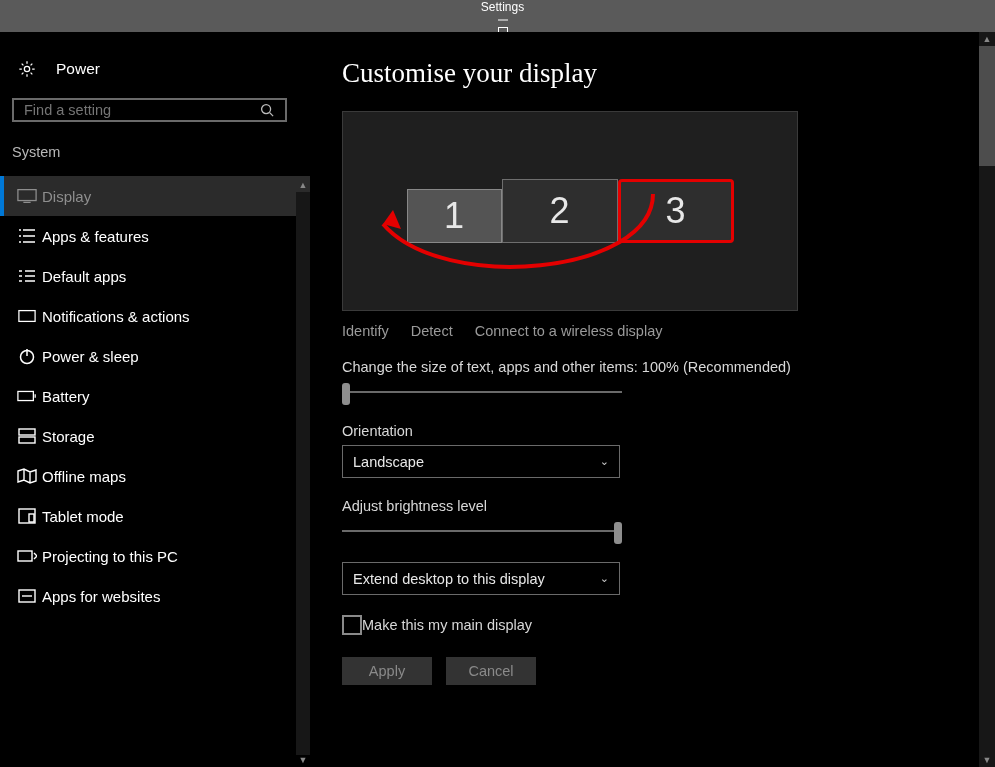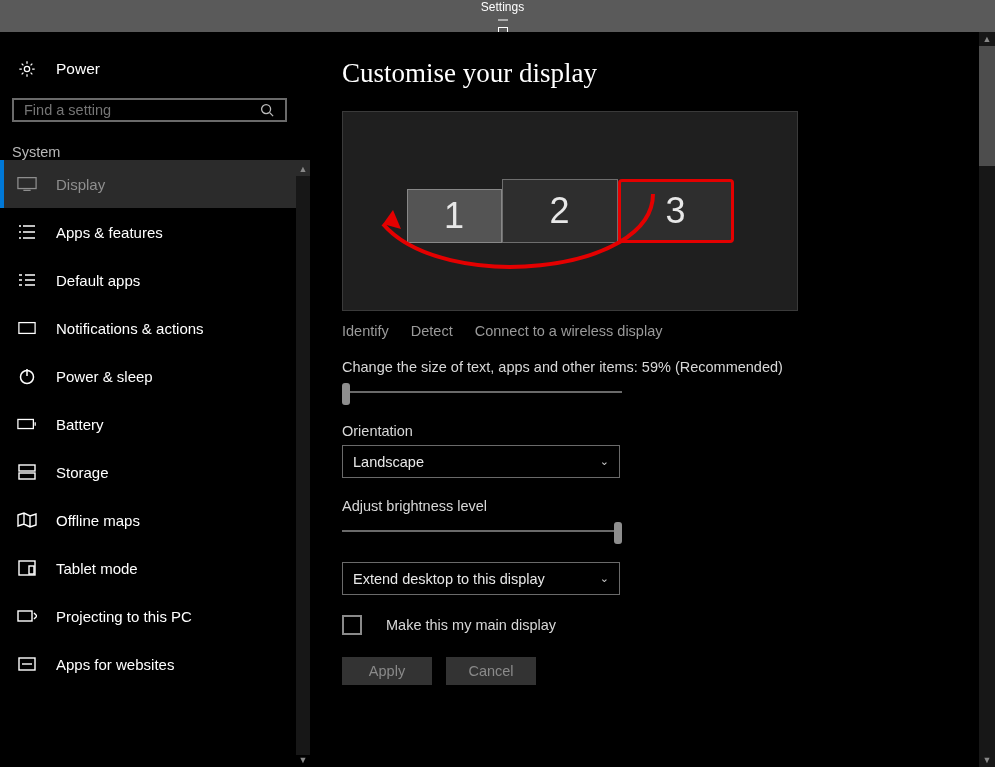--- a/index.html
+++ b/index.html
@@ -14,23 +14,23 @@
   .body { display:flex; height:calc(100% - 32px); background:#000; position:relative; }
 
   
   .sidebar { width:310px; background:#000; display:flex; flex-direction:column; padding-top:20px; position:relative; }
   .home { display:flex; align-items:center; gap:18px; padding:6px 10px 18px 16px; font-size:15.5px; }
   .home .ic { width:22px; height:22px; display:flex; align-items:center; justify-content:center; }
   .searchwrap { margin:0 12px 22px 12px; }
   .search { width:275px; height:24px; border:2px solid #6a6a6a; background:transparent; display:flex; align-items:center; padding:0 10px; }
   .search input { flex:1; background:transparent; border:none; outline:none; color:#ccc; font-size:14.5px; }
   .search .sicon { color:#ccc; }
-  .category { padding:0 16px 0 12px; font-size:14.5px; color:#b8b8b8; }
+  .category { padding:0 16px 16px 12px; font-size:14.5px; color:#b8b8b8; }
   .navlist { flex:1; overflow:hidden; position:relative; }
-  .navitem { display:flex; align-items:center; gap:18px; height:48px; padding-left:16px; font-size:15px; color:#fff; }
+  .navitem { display:flex; align-items:center; gap:4px; height:40px; padding-left:16px; font-size:15px; color:#fff; }
   .navitem .ic { width:22px; height:22px; display:flex; align-items:center; justify-content:center; color:#fff; }
   .navitem.active { background:#2b2b2b; color:#8e8e8e; position:relative; }
   .navitem.active::before { content:""; position:absolute; left:0; top:0; width:4px; height:100%; background:#0078d7; }
   .navitem.active .ic { color:#8e8e8e; }
 
   
   .paneScroll { position:absolute; right:0; top:0; width:14px; height:100%; background:transparent; }
   .paneScroll .track { position:absolute; right:0; top:16px; bottom:12px; width:14px; background:#171717; }
   .paneScroll .arrow { position:absolute; right:0; width:14px; height:14px; display:flex; align-items:center; justify-content:center; color:#888; font-size:9px; }
   .paneScroll .arrow.top{ top:2px;} .paneScroll .arrow.bot{ bottom:0;}
@@ -55,21 +55,21 @@
   
   .slider { position:relative; width:280px; height:22px; }
   .slider .track{ position:absolute; top:10px; left:0; right:0; height:2px; background:#6a6a6a;}
   .slider .thumb{ position:absolute; top:2px; width:8px; height:22px; background:#8e8e8e; border-radius:3px;}
 
   
   .dropdown { width:278px; height:33px; border:1px solid #6a6a6a; background:transparent; display:flex; align-items:center; padding:0 10px; justify-content:space-between; color:#e8e8e8; }
   .dropdown .chev { font-size:11px; color:#ccc; }
 
   
-  .checkrow { display:flex; align-items:center; gap:24px; margin:4px 0 22px 0;}
+  .checkrow { display:flex; align-items:center; gap:0; margin:4px 0 22px 0;}
   .checkbox { width:20px; height:20px; border:2px solid #8a8a8a; }
 
   
   .btnrow { display:flex; gap:14px; }
   .btn { width:90px; height:28px; background:#333; color:#8a8a8a; display:flex; align-items:center; justify-content:center; font-size:14.5px; }
 
   
   .winScroll { position:absolute; right:0; top:0; width:16px; height:100%; background:#171717; }
   .winScroll .thumb{ position:absolute; right:0; top:14px; width:16px; height:120px; background:#4d4d4d;}
   .winScroll .arrow{ position:absolute; right:0; width:16px; height:14px; display:flex; align-items:center; justify-content:center; color:#888; font-size:9px;}
@@ -253,21 +253,21 @@
       </svg>
     </div>
 
     <div class="linkrow">
       <span>Identify</span>
       <span>Detect</span>
       <span>Connect to a wireless display</span>
     </div>
 
     <div class="block">
-      <div class="label">Change the size of text, apps and other items: 59% (Recommended)</div>
+      <div class="label">Change the size of text, apps and other items: 100% (Recommended)</div>
       <div class="slider">
         <div class="track"></div>
           <div class="thumb" style="left:0"></div>
       </div>
     </div>
 
     <div class="block">
       <div class="label">Orientation</div>
       <div class="dropdown">
         <span>Landscape</span>

